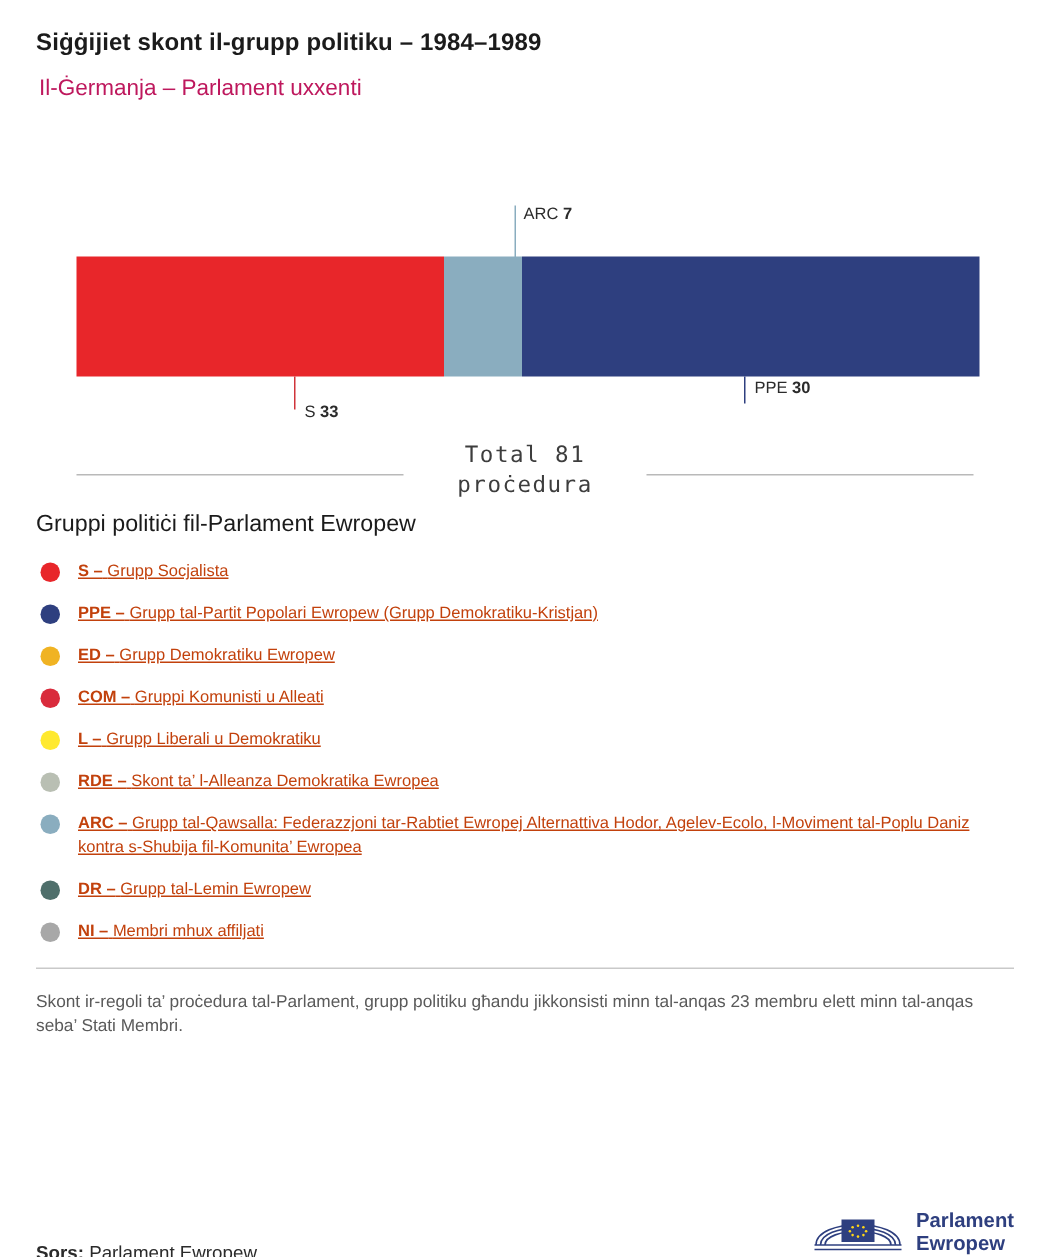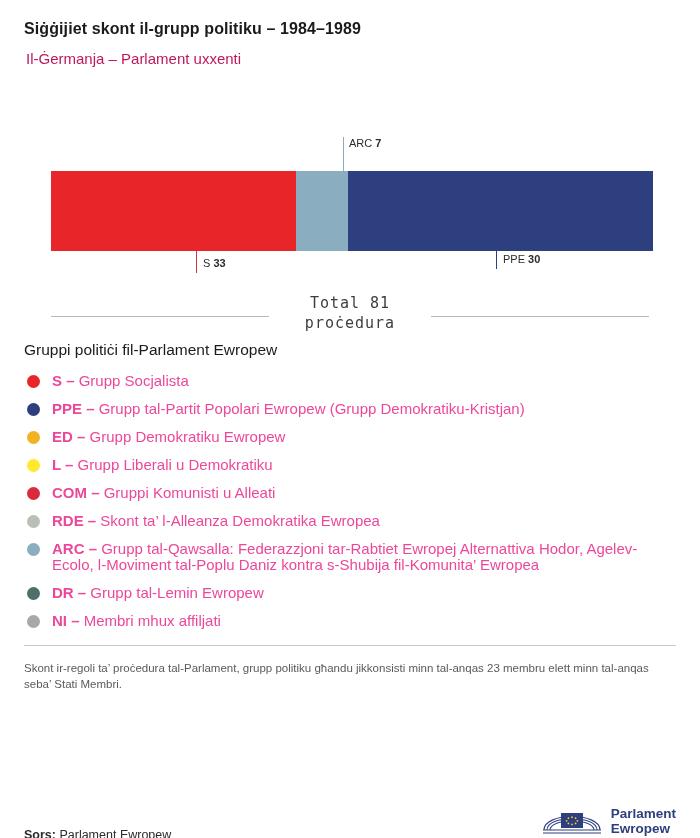--- a/index.html
+++ b/index.html
@@ -116,24 +116,25 @@
     margin-bottom: 12px;
   }
   .swatch {
     flex: 0 0 auto;
     width: 13px;
     height: 13px;
     border-radius: 50%;
     margin: 2px 12px 0 3px;
   }
   .legend-text {
-    font-size: 15px;
-    color: #ec4899;
+    font-size: 11px;
+    color: #c2410c;
     line-height: 16px;
     max-width: 610px;
+    text-decoration: underline;
   }
   .legend-text .abbr {
     font-weight: bold;
   }
 
   
   .rule {
     margin-top: 16px;
     height: 1px;
     background: #c9c9c9;
@@ -197,21 +198,21 @@
     </div>
     <div class="tick tick-grey" style="left: 319px; top: 8px; height: 36px;"></div>
 
     <div class="bar">
       <div class="seg" style="width: 40.75%; background: #e8262a;"></div>
       <div class="seg" style="width: 8.65%; background: #8aadbf;"></div>
       <div class="seg" style="width: 50.60%; background: #2e3f7f;"></div>
     </div>
 
     <div class="tick" style="left: 172px; top: 122px; height: 22px;"></div>
-    <div class="annot" style="left: 179px; top: 128px;">
+    <div class="annot" style="left: 179px; top: 140px;">
       <span>S</span>
       <b>33</b>
     </div>
 
     <div class="tick tick-blue" style="left: 472px; top: 122px; height: 18px;"></div>
     <div class="annot" style="left: 479px; top: 124px;">
       <span>PPE</span>
       <b>30</b>
     </div>
   </div>
@@ -238,27 +239,27 @@
       <span class="swatch" style="background:#2e3f7f;"></span>
       <span class="legend-text"><span class="abbr">PPE –</span> <span>Grupp tal-Partit Popolari Ewropew (Grupp Demokratiku-Kristjan)</span></span>
     </div>
 
     <div class="legend-item">
       <span class="swatch" style="background:#f0b323;"></span>
       <span class="legend-text"><span class="abbr">ED –</span> <span>Grupp Demokratiku Ewropew</span></span>
     </div>
 
     <div class="legend-item">
+      <span class="swatch" style="background:#d92b3c;"></span>
+      <span class="legend-text"><span class="abbr">COM –</span> <span>Gruppi Komunisti u Alleati</span></span>
+    </div>
+
+    <div class="legend-item">
       <span class="swatch" style="background:#ffe92f;"></span>
       <span class="legend-text"><span class="abbr">L –</span> <span>Grupp Liberali u Demokratiku</span></span>
-    </div>
-
-    <div class="legend-item">
-      <span class="swatch" style="background:#d92b3c;"></span>
-      <span class="legend-text"><span class="abbr">COM –</span> <span>Gruppi Komunisti u Alleati</span></span>
     </div>
 
     <div class="legend-item">
       <span class="swatch" style="background:#b9bfb3;"></span>
       <span class="legend-text"><span class="abbr">RDE –</span> <span>Skont ta’ l-Alleanza Demokratika Ewropea</span></span>
     </div>
 
     <div class="legend-item">
       <span class="swatch" style="background:#8aadbf;"></span>
       <span class="legend-text"><span class="abbr">ARC –</span> <span>Grupp tal-Qawsalla: Federazzjoni tar-Rabtiet Ewropej Alternattiva Hodor, Agelev-Ecolo, l-Moviment tal-Poplu Daniz kontra s-Shubija fil-Komunita’ Ewropea</span></span>

